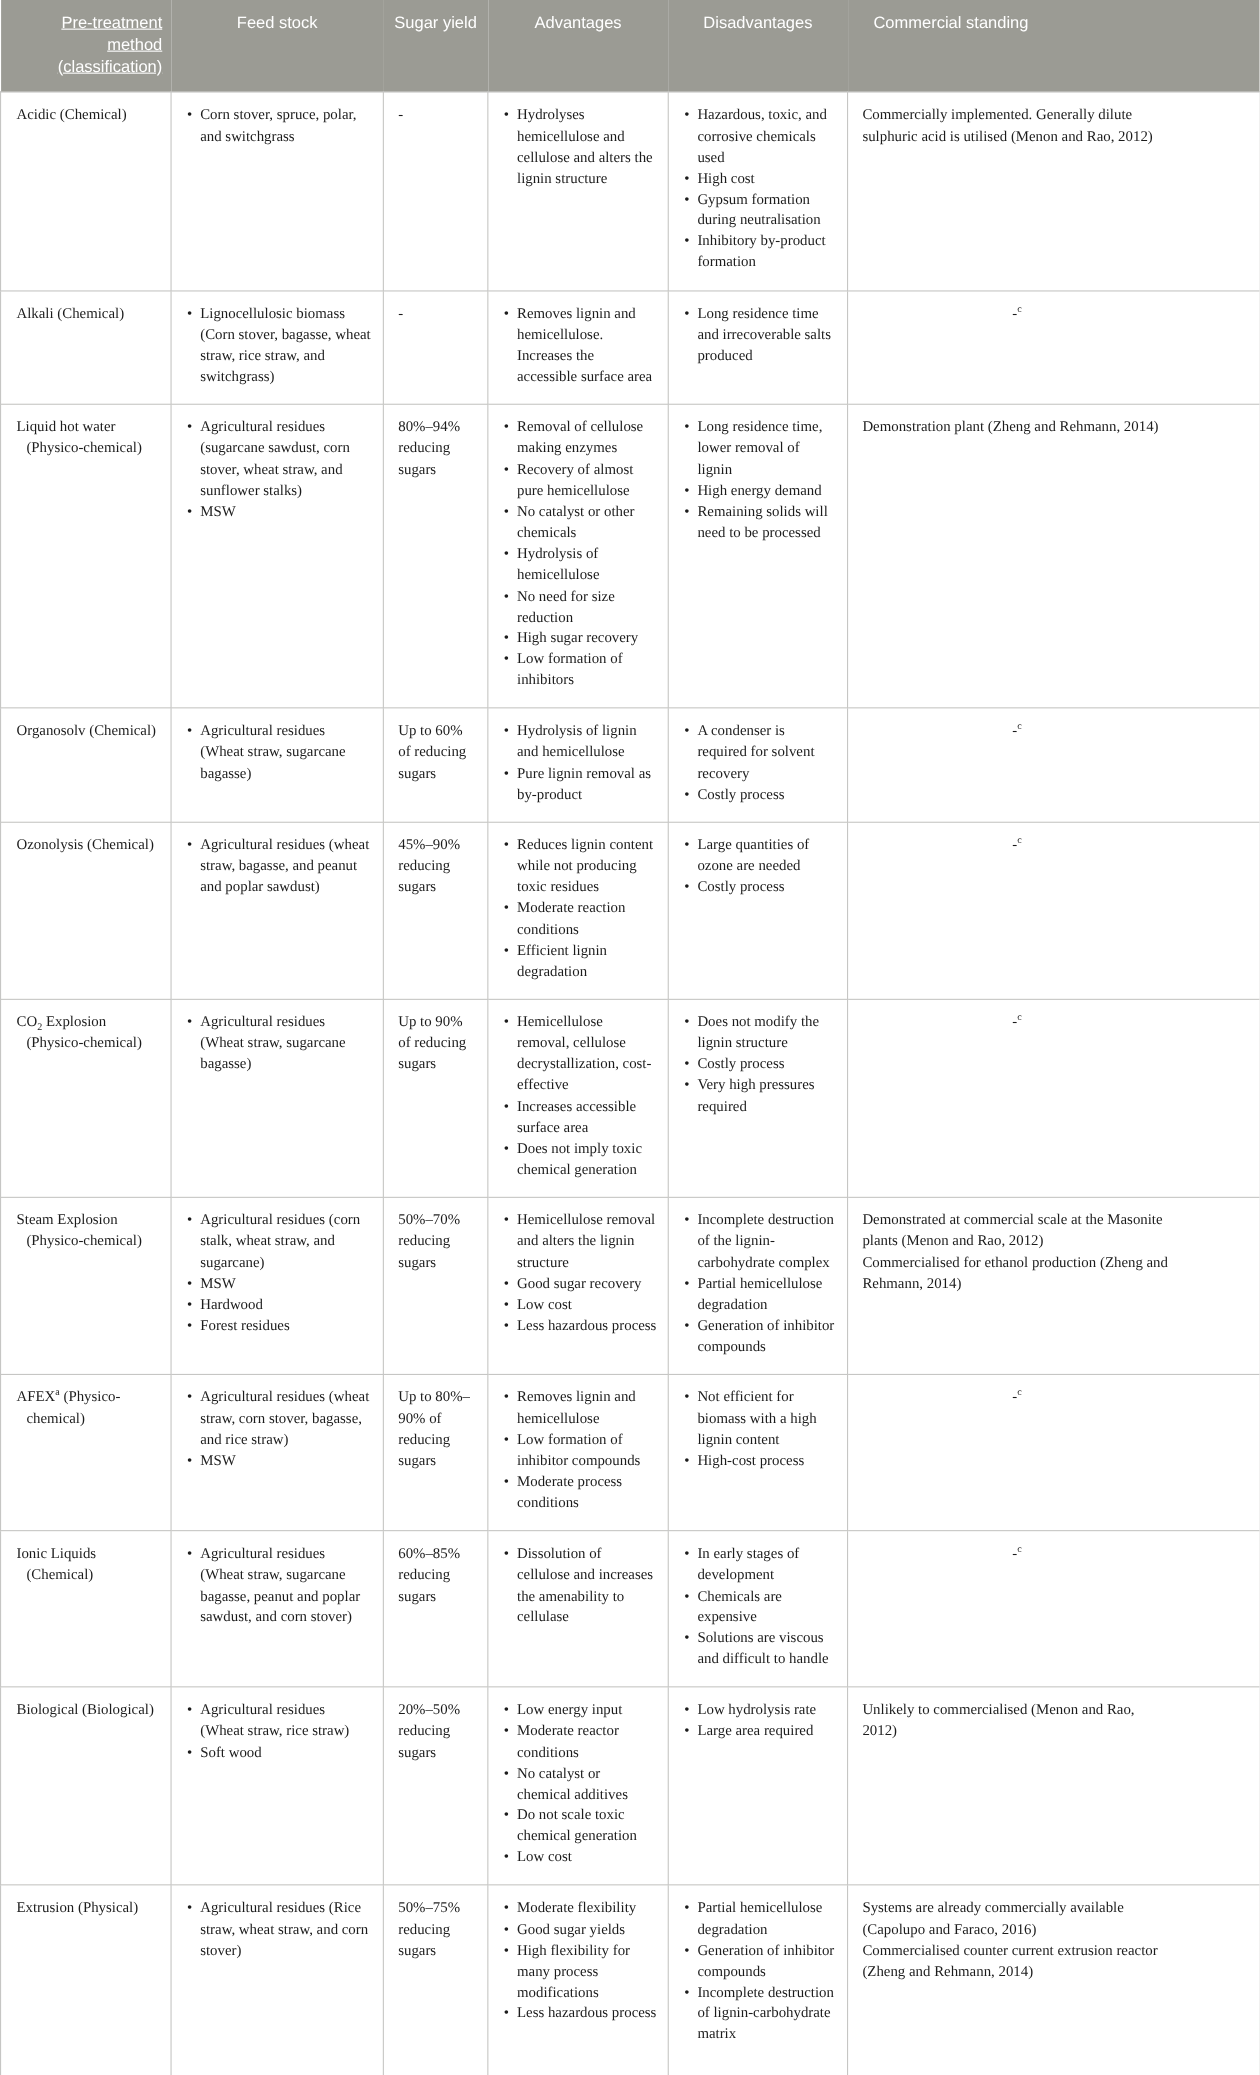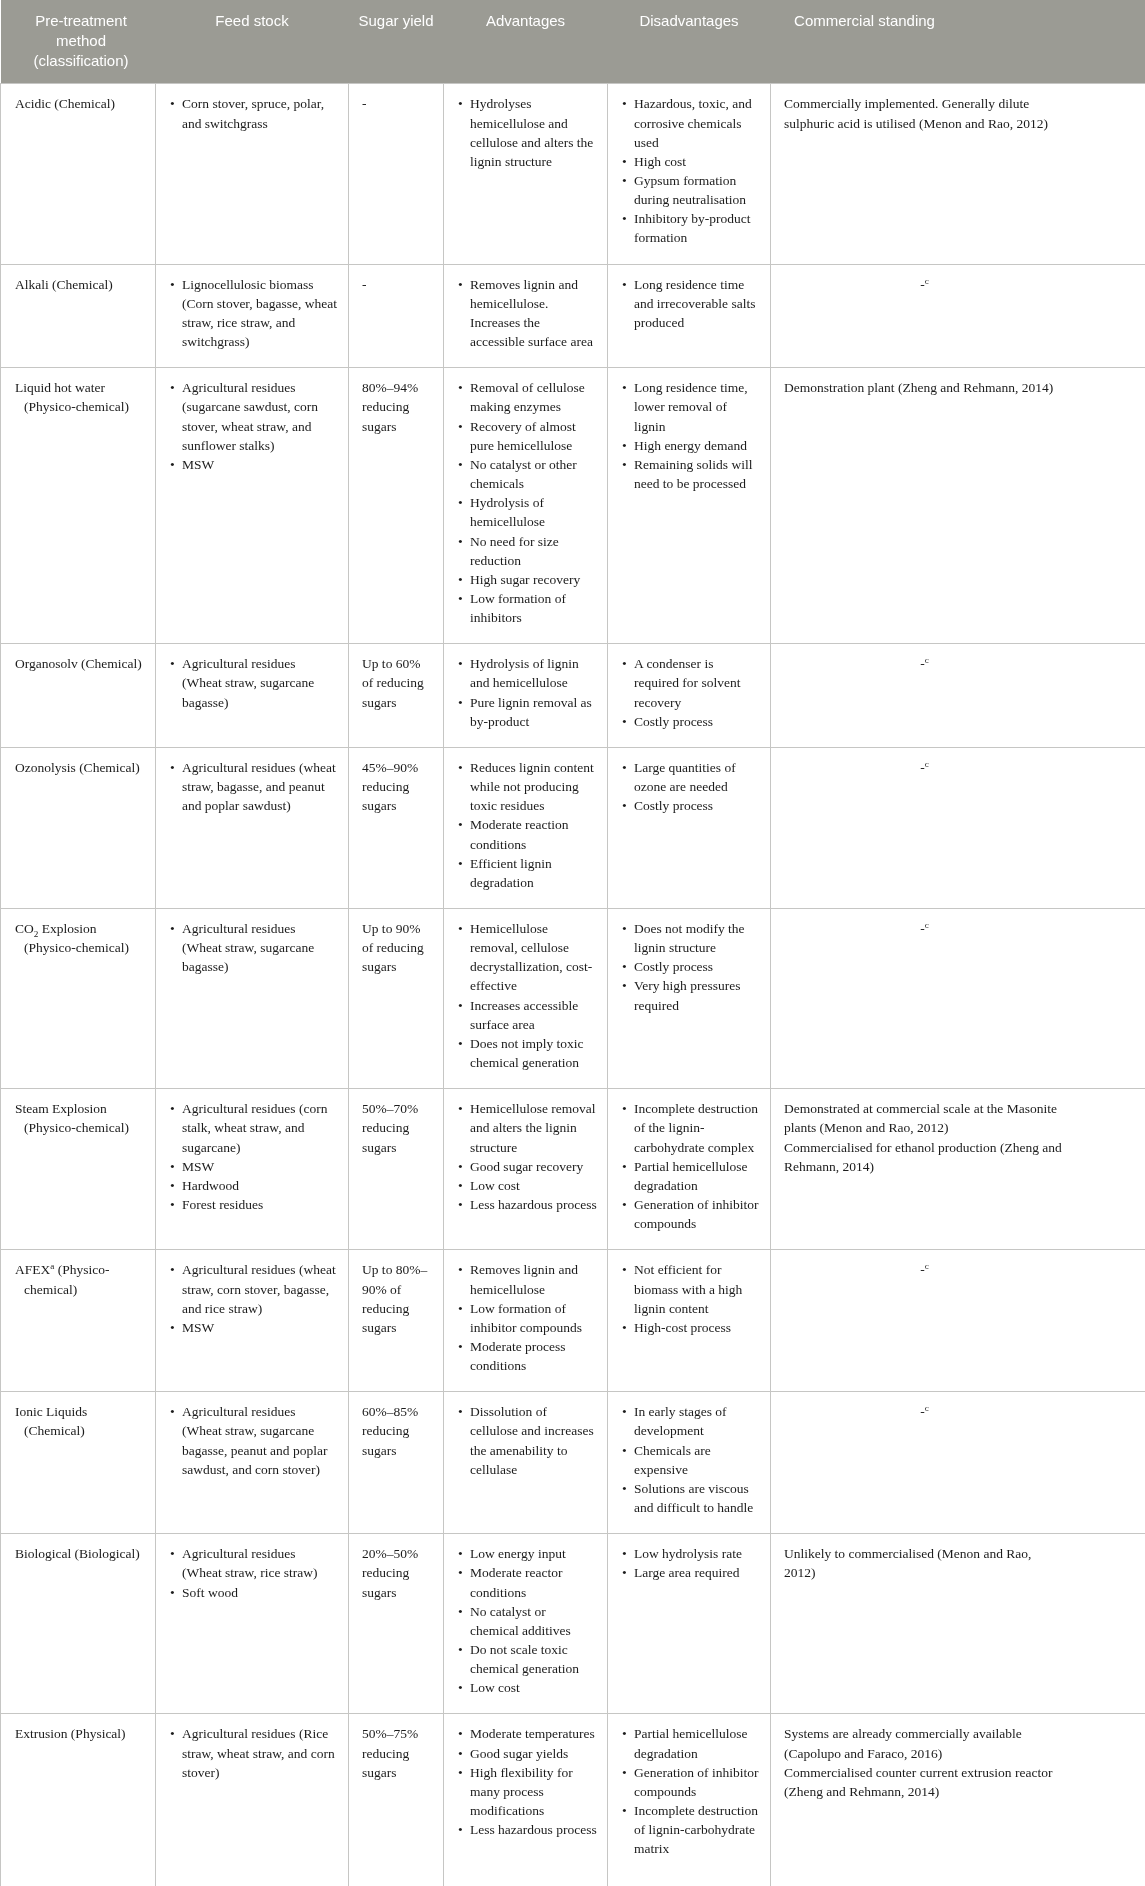--- a/index.html
+++ b/index.html
@@ -26,21 +26,21 @@
     color:var(--header-text);
     font-family:"Liberation Sans","DejaVu Sans",sans-serif;
     font-weight:400;
     font-size:15px;
     line-height:1.32;
     text-align:center;
     vertical-align:top;
     padding:11px 8px 13px 8px;
     border:none;
   }
-  thead th.col-method{ text-align:center; padding-left:14px; }
+  thead th.col-method{ text-align:right; padding-left:14px;text-decoration:underline; }
   thead th.col-commercial{ padding-right:195px; }
   tbody td{
     border:1px solid var(--border);
     vertical-align:top;
     background:#fff;
     padding:10px 10px 16px 13px;
     font-size:13.5px;
     line-height:1.42;
   }
   tbody tr:last-child td{ height:445px; }
@@ -367,21 +367,21 @@
             <span class="hang">Extrusion (Physical)</span>
           </td>
           <td class="cell-feedstock">
             <ul class="bullets">
               <li>Agricultural residues (Rice straw, wheat straw, and corn stover)</li>
             </ul>
           </td>
           <td class="cell-sugar_yield">50%–75% reducing sugars</td>
           <td class="cell-advantages">
             <ul class="bullets">
-              <li>Moderate temperatures</li>
+              <li>Moderate flexibility</li>
               <li>Good sugar yields</li>
               <li>High flexibility for many process modifications</li>
               <li>Less hazardous process</li>
             </ul>
           </td>
           <td class="cell-disadvantages">
             <ul class="bullets">
               <li>Partial hemicellulose degradation</li>
               <li>Generation of inhibitor compounds</li>
               <li>Incomplete destruction of lignin-carbohydrate matrix</li>

